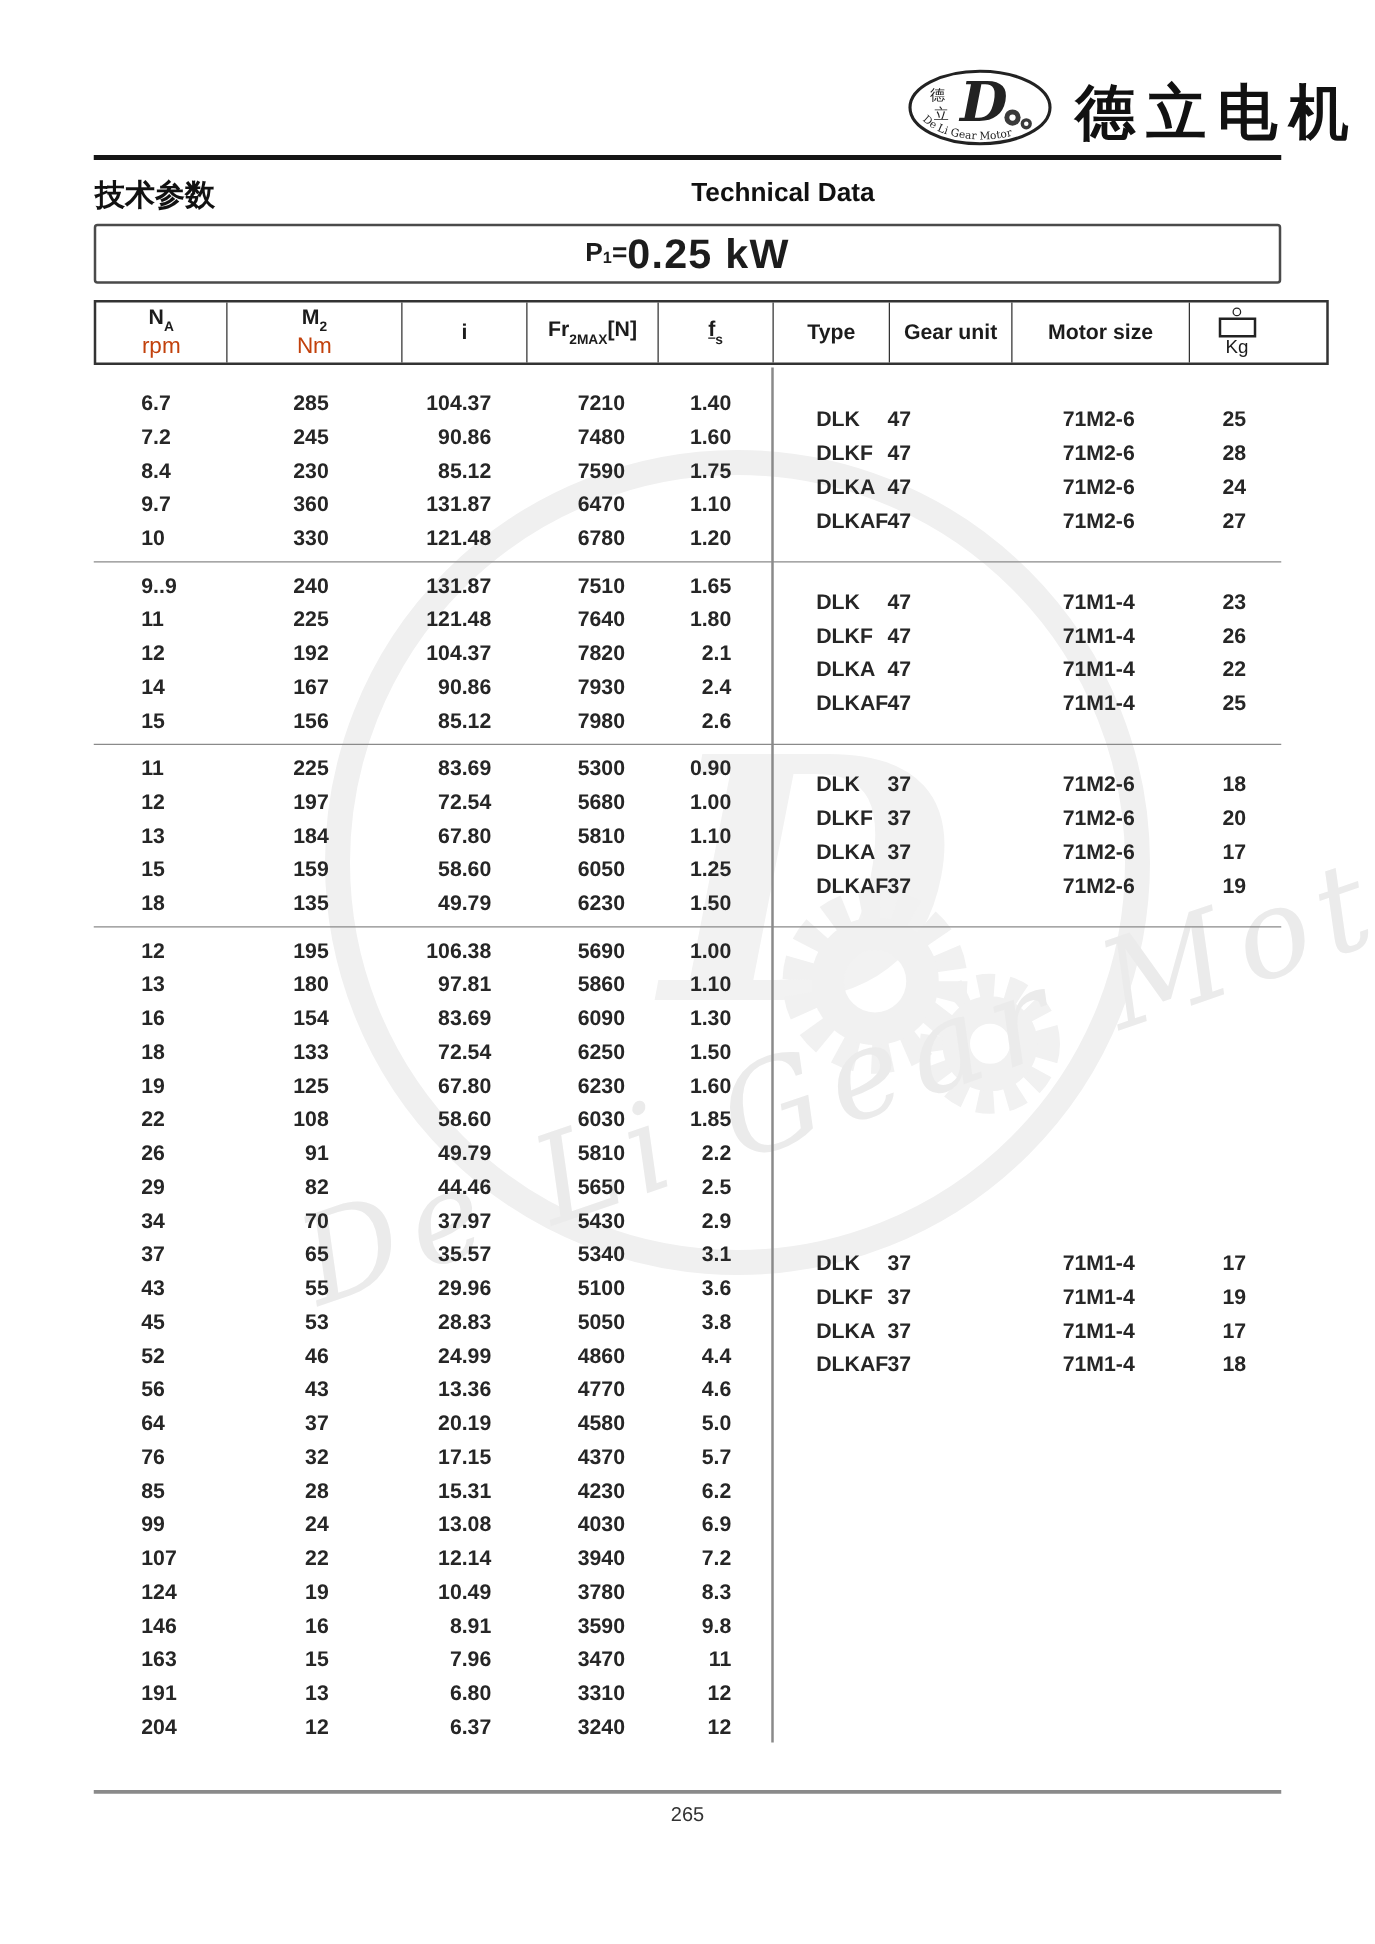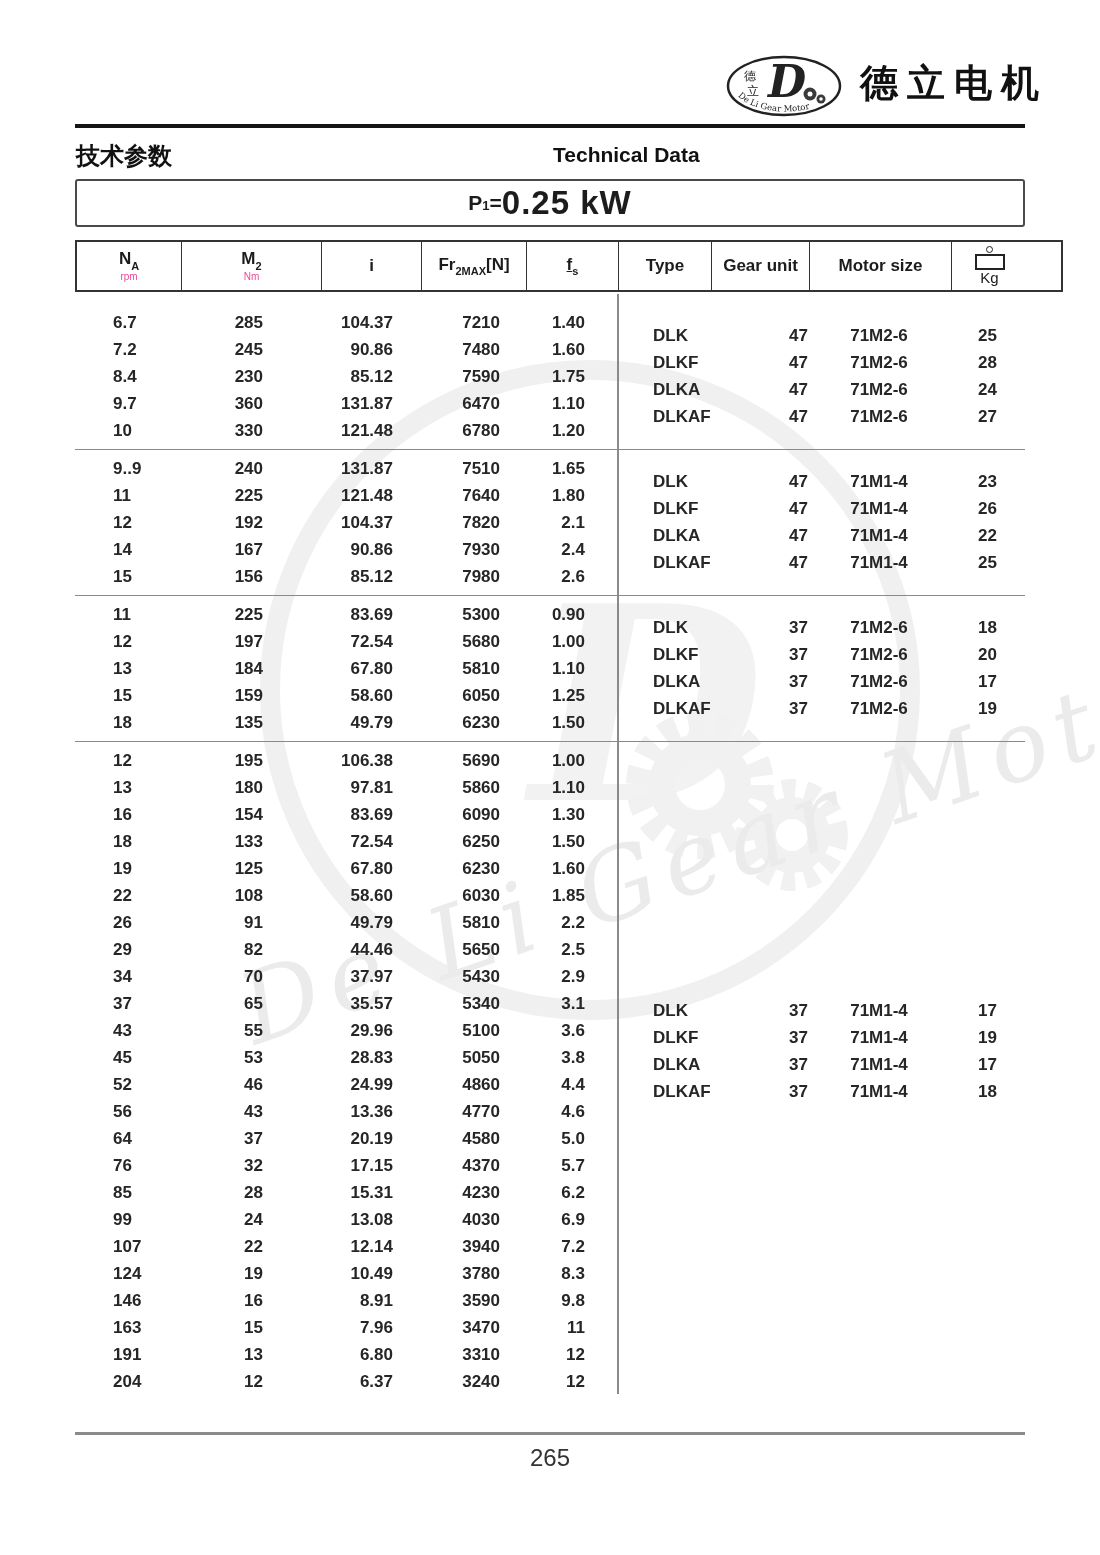--- a/index.html
+++ b/index.html
@@ -3,21 +3,21 @@
 <meta charset="utf-8">
 <style>
   html,body{margin:0;padding:0;background:#fff;}
   .page{position:relative;width:1100px;height:1555px;background:#fff;overflow:hidden;
         font-family:"Liberation Sans",sans-serif;color:#1c1c1c;}
   .layer-content{position:absolute;inset:0;z-index:1;}
   .layer-watermark{position:absolute;inset:0;z-index:0;}
 
   
   .logo{position:absolute;top:50px;left:722px;width:132px;height:74px;}
-  .brand-cn{position:absolute;top:58px;left:860px;font-size:38px;font-weight:bold;
+  .brand-cn{position:absolute;top:58px;left:860px;font-size:48px;font-weight:bold;
             font-family:"DejaVu Serif",serif;letter-spacing:9px;color:#111;white-space:nowrap;}
   .top-rule{position:absolute;top:124px;left:75px;width:950px;height:4px;background:#151515;}
   .title-cn{position:absolute;top:140px;left:76px;font-size:24px;font-weight:bold;color:#111;}
   .title-en{position:absolute;top:143px;left:553px;font-size:21px;font-weight:bold;color:#111;}
 
   
   .power-box{position:absolute;top:179px;left:75px;width:950px;height:48px;border:2px solid #4a4a4a;
              border-radius:3px;box-sizing:border-box;display:flex;align-items:center;justify-content:center;}
   .power-box .p-pre{font-size:21px;font-weight:bold;}
   .power-box sub{font-size:13px;font-weight:bold;position:relative;bottom:-2px;}
@@ -25,21 +25,21 @@
   .power-box .p-val{font-size:33px;font-weight:900;letter-spacing:1px;}
 
   
   .thead{position:absolute;top:240px;left:75px;width:988px;height:52px;border:2px solid #333;
          box-sizing:border-box;display:flex;background:transparent;}
   .th{border-right:1.5px solid #333;box-sizing:border-box;display:flex;flex-direction:column;
       align-items:center;justify-content:center;line-height:1.1;}
   .th:last-child{border-right:none;}
   .th-main{font-size:17px;font-weight:bold;}
   .th-main sub{font-size:11px;font-weight:bold;position:relative;bottom:-1px;}
-  .th-sub{font-size:10px;color:#ec4899;}
+  .th-sub{font-size:18px;color:#c2410c;}
   .w-na{width:105px;} .w-m2{width:140px;} .w-i{width:100px;} .w-fr{width:105px;} .w-fs{width:92px;text-decoration:underline;}
   .w-type{width:93px;} .w-gear{width:98px;} .w-motor{width:142px;} .w-kg{width:75px;}
   .kg-icon{display:flex;flex-direction:column;align-items:center;}
   .kg-knob{width:5px;height:5px;border:1.5px solid #222;border-radius:50%;}
   .kg-box{width:26px;height:12px;border:2px solid #222;margin-top:1px;}
   .kg-label{font-size:15px;margin-top:0px;}
 
   
   .tbody{position:absolute;top:294px;left:75px;width:950px;}
   .vdivider{position:absolute;left:542px;top:0;width:1.5px;height:1100px;background:#8a8a8a;}
@@ -50,27 +50,27 @@
   .motor-rows{width:408px;flex:none;margin:auto 0;}
   .group:nth-child(4) .motor-rows{margin:250px 0 auto 0;}
   .drow,.mrow{height:27px;display:flex;align-items:center;font-size:17px;color:#262626;}
   .cell,.mcell{display:block;box-sizing:border-box;white-space:nowrap;}
   .c0{width:105px;padding-left:38px;text-align:left;}
   .c1{width:140px;padding-right:57px;text-align:right;}
   .c2{width:100px;padding-right:27px;text-align:right;}
   .c3{width:105px;padding-right:25px;text-align:right;}
   .c4{width:92px;padding-right:32px;text-align:right;}
   .m0{width:93px;padding-left:36px;text-align:left;}
-  .m1{width:98px;text-align:right;}
+  .m1{width:98px;text-align:left;}
   .m2c{width:142px;text-align:center;}
   .m3{width:75px;text-align:center;}
 
   
   .footer-rule{position:absolute;top:1432px;left:75px;width:950px;height:3px;background:#8a8a8a;}
-  .page-number{position:absolute;top:1444px;left:0;width:1100px;text-align:center;font-size:24px;color:#333;}
+  .page-number{position:absolute;top:1444px;left:0;width:1100px;text-align:center;font-size:16px;color:#333;}
 </style>
 </head>
 <body>
 
 <div class="page">
 
   <svg class="layer-watermark" width="1100" height="1555" viewBox="0 0 1100 1555">
     <circle cx="590" cy="690" r="320" fill="none" stroke="#f0f0f0" stroke-width="20"></circle>
     <text x="530" y="800" font-size="270" font-weight="bold" font-style="italic" font-family="&quot;DejaVu Serif&quot;, serif" fill="#f2f2f2">D</text>
     <g fill="none" stroke="#f1f1f1">

